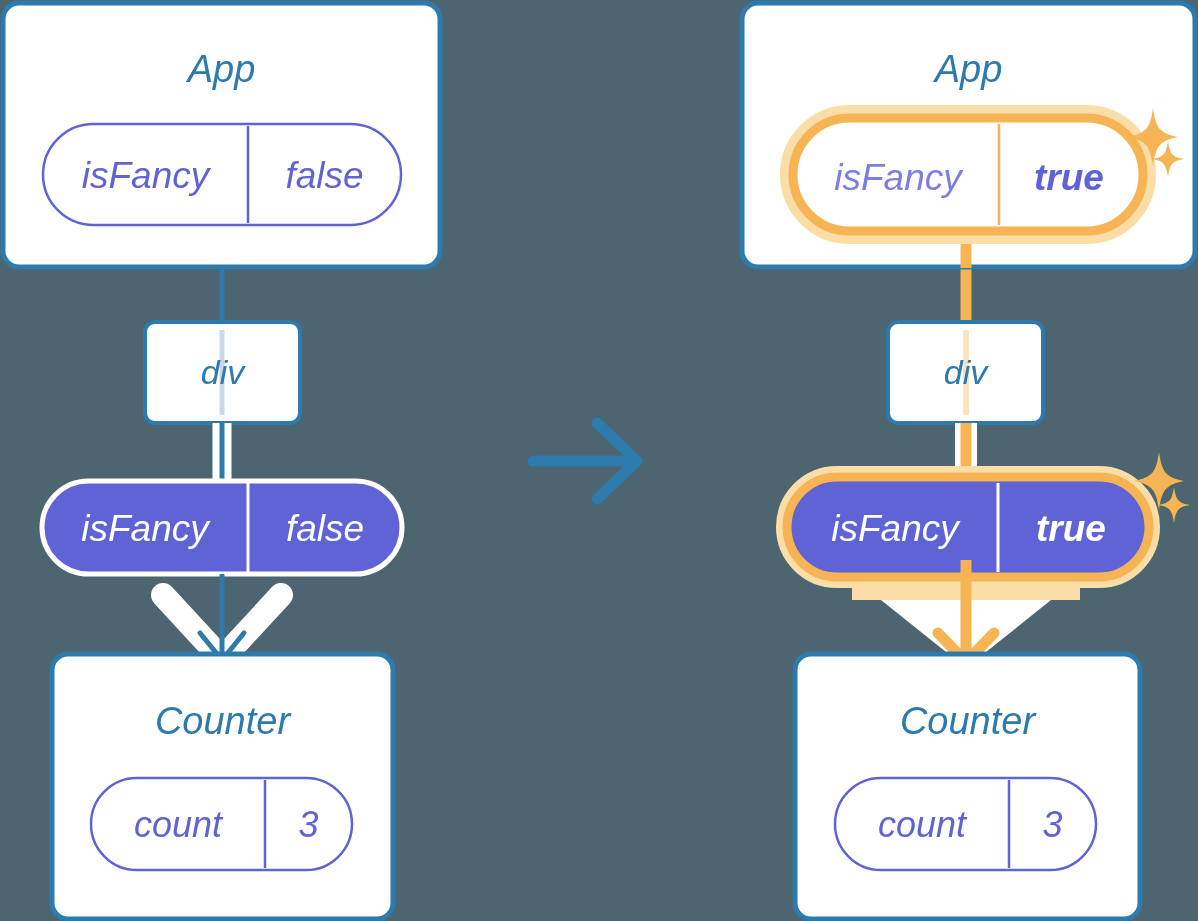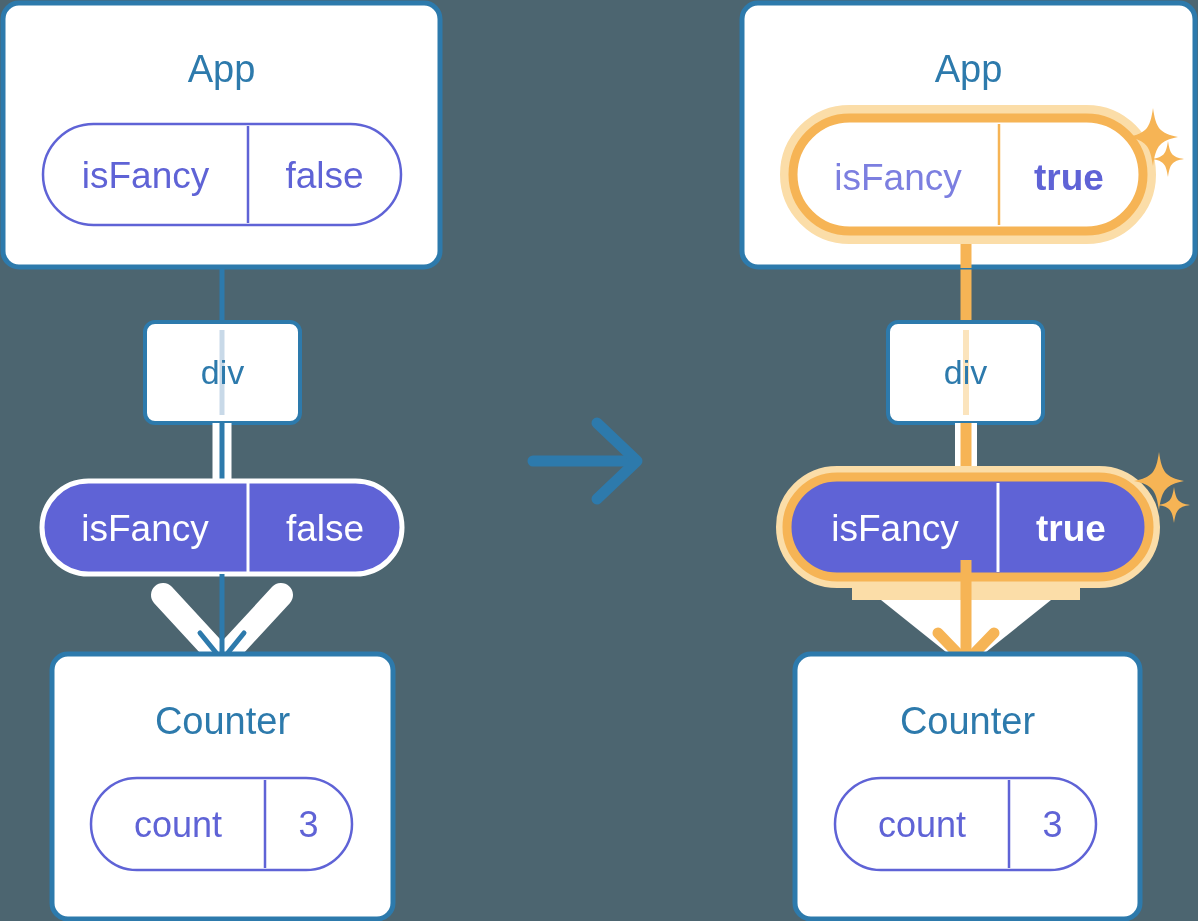--- a/index.html
+++ b/index.html
@@ -2,21 +2,21 @@
 <html><head>
 <meta charset="utf-8">
 <style>
   html,body{margin:0;padding:0;}
   body{
     width:1198px;height:921px;
     background:#4c6570;
     font-family:"Liberation Sans", sans-serif;
     overflow:hidden;
   }
-  #stage{position:relative;width:1198px;height:921px;}
+  #stage{position:relative;width:1198px;height:921px;font-style:italic;}
   #stage svg.layer{position:absolute;left:0;top:0;width:1198px;height:921px;}
   .txt{position:absolute;white-space:nowrap;}
 </style>
 </head>
 <body>
 
 <div id="stage">
 
   <svg class="layer" viewBox="0 0 1198 921">
 

